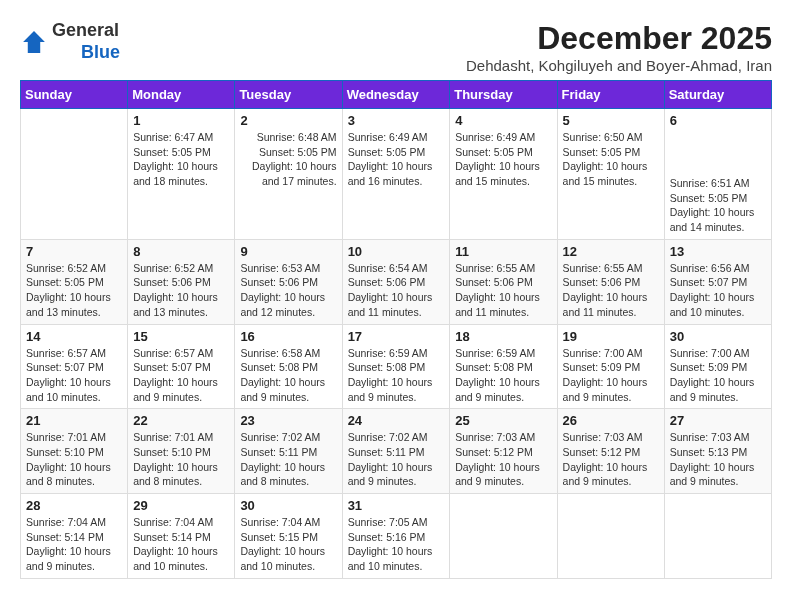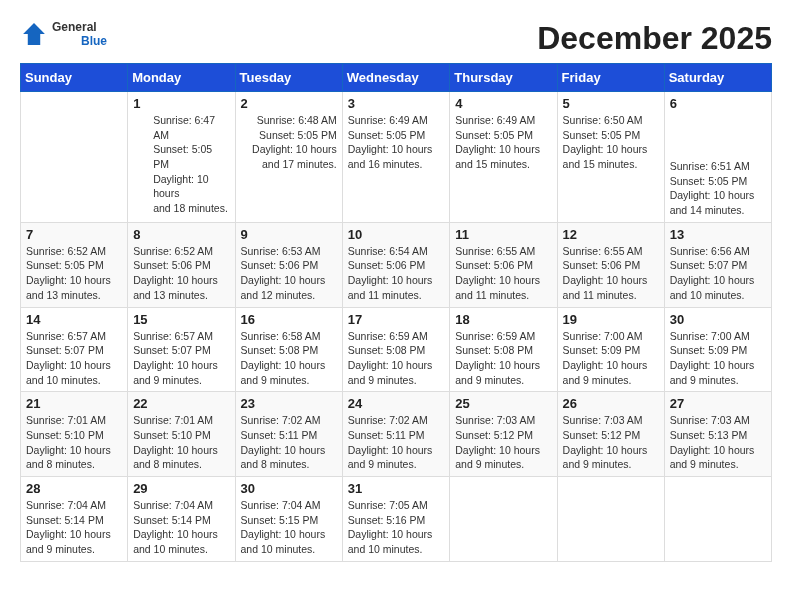--- a/index.html
+++ b/index.html
@@ -15,21 +15,21 @@
       justify-content: space-between;
       align-items: flex-start;
       margin-bottom: 6px;
     }
     .logo {
       display: flex;
       align-items: center;
       gap: 4px;
     }
     .logo-text {
-      font-size: 12px;
+      font-size: 18px;
       line-height: 1.2;
     }
     .logo-text .general { color: #333; font-weight: bold; }
     .logo-text .blue { color: #1565c0; font-weight: bold; padding-left: 29px; }
     .logo-icon {
       width: 28px;
       height: 28px;
     }
     .title-block {
       text-align: right;
@@ -42,21 +42,21 @@
     .location {
       font-size: 15px;
       color: #444;
     }
     .calendar {
       width: 100%;
       border-collapse: collapse;
       border: 1px solid #ccc;
     }
     .calendar th {
-      background-color: #1d4ed8;
+      background-color: #6d28d9;
       color: #fff;
       font-size: 13px;
       font-weight: bold;
       padding: 6px 4px;
       text-align: left;
       border: 1px solid #1565c0;
       margin-top: 46px;
     }
     .calendar td {
       vertical-align: top;
@@ -94,41 +94,42 @@
       <polygon points="18,4 32,18 26,18 26,32 10,32 10,18 4,18" fill="#1565c0"></polygon>
       <polygon points="18,4 32,18 24,10" fill="#42a5f5"></polygon>
     </svg>
     <div class="logo-text">
       <div class="general">General</div>
       <div class="blue">Blue</div>
     </div>
   </div>
   <div class="title-block">
     <div class="month-year">December 2025</div>
+    <div class="location">Dehdasht, Kohgiluyeh and Boyer-Ahmad, Iran</div>
   </div>
 </div>
 
 <table class="calendar">
   <thead>
     <tr>
     <th>Sunday</th>
         <th>Monday</th>
         <th>Tuesday</th>
         <th>Wednesday</th>
         <th>Thursday</th>
         <th>Friday</th>
         <th>Saturday</th>
       </tr>
   </thead>
   <tbody id="calendar-body">
   <tr>
         <td class="empty-cell"></td>
         <td>
           <span class="day-number">1</span>
-          <div class="day-detail" style="white-space: pre-line; margin-left: 20px;">Sunrise: 6:47 AM
+          <div class="day-detail" style="white-space: pre-line;">Sunrise: 6:47 AM
 Sunset: 5:05 PM
 Daylight: 10 hours
 and 18 minutes.</div>
         </td>
         <td>
           <span class="day-number">2</span>
           <div class="day-detail" style="white-space: pre-line; text-align: right;">Sunrise: 6:48 AM
 Sunset: 5:05 PM
 Daylight: 10 hours
 and 17 minutes.</div>

